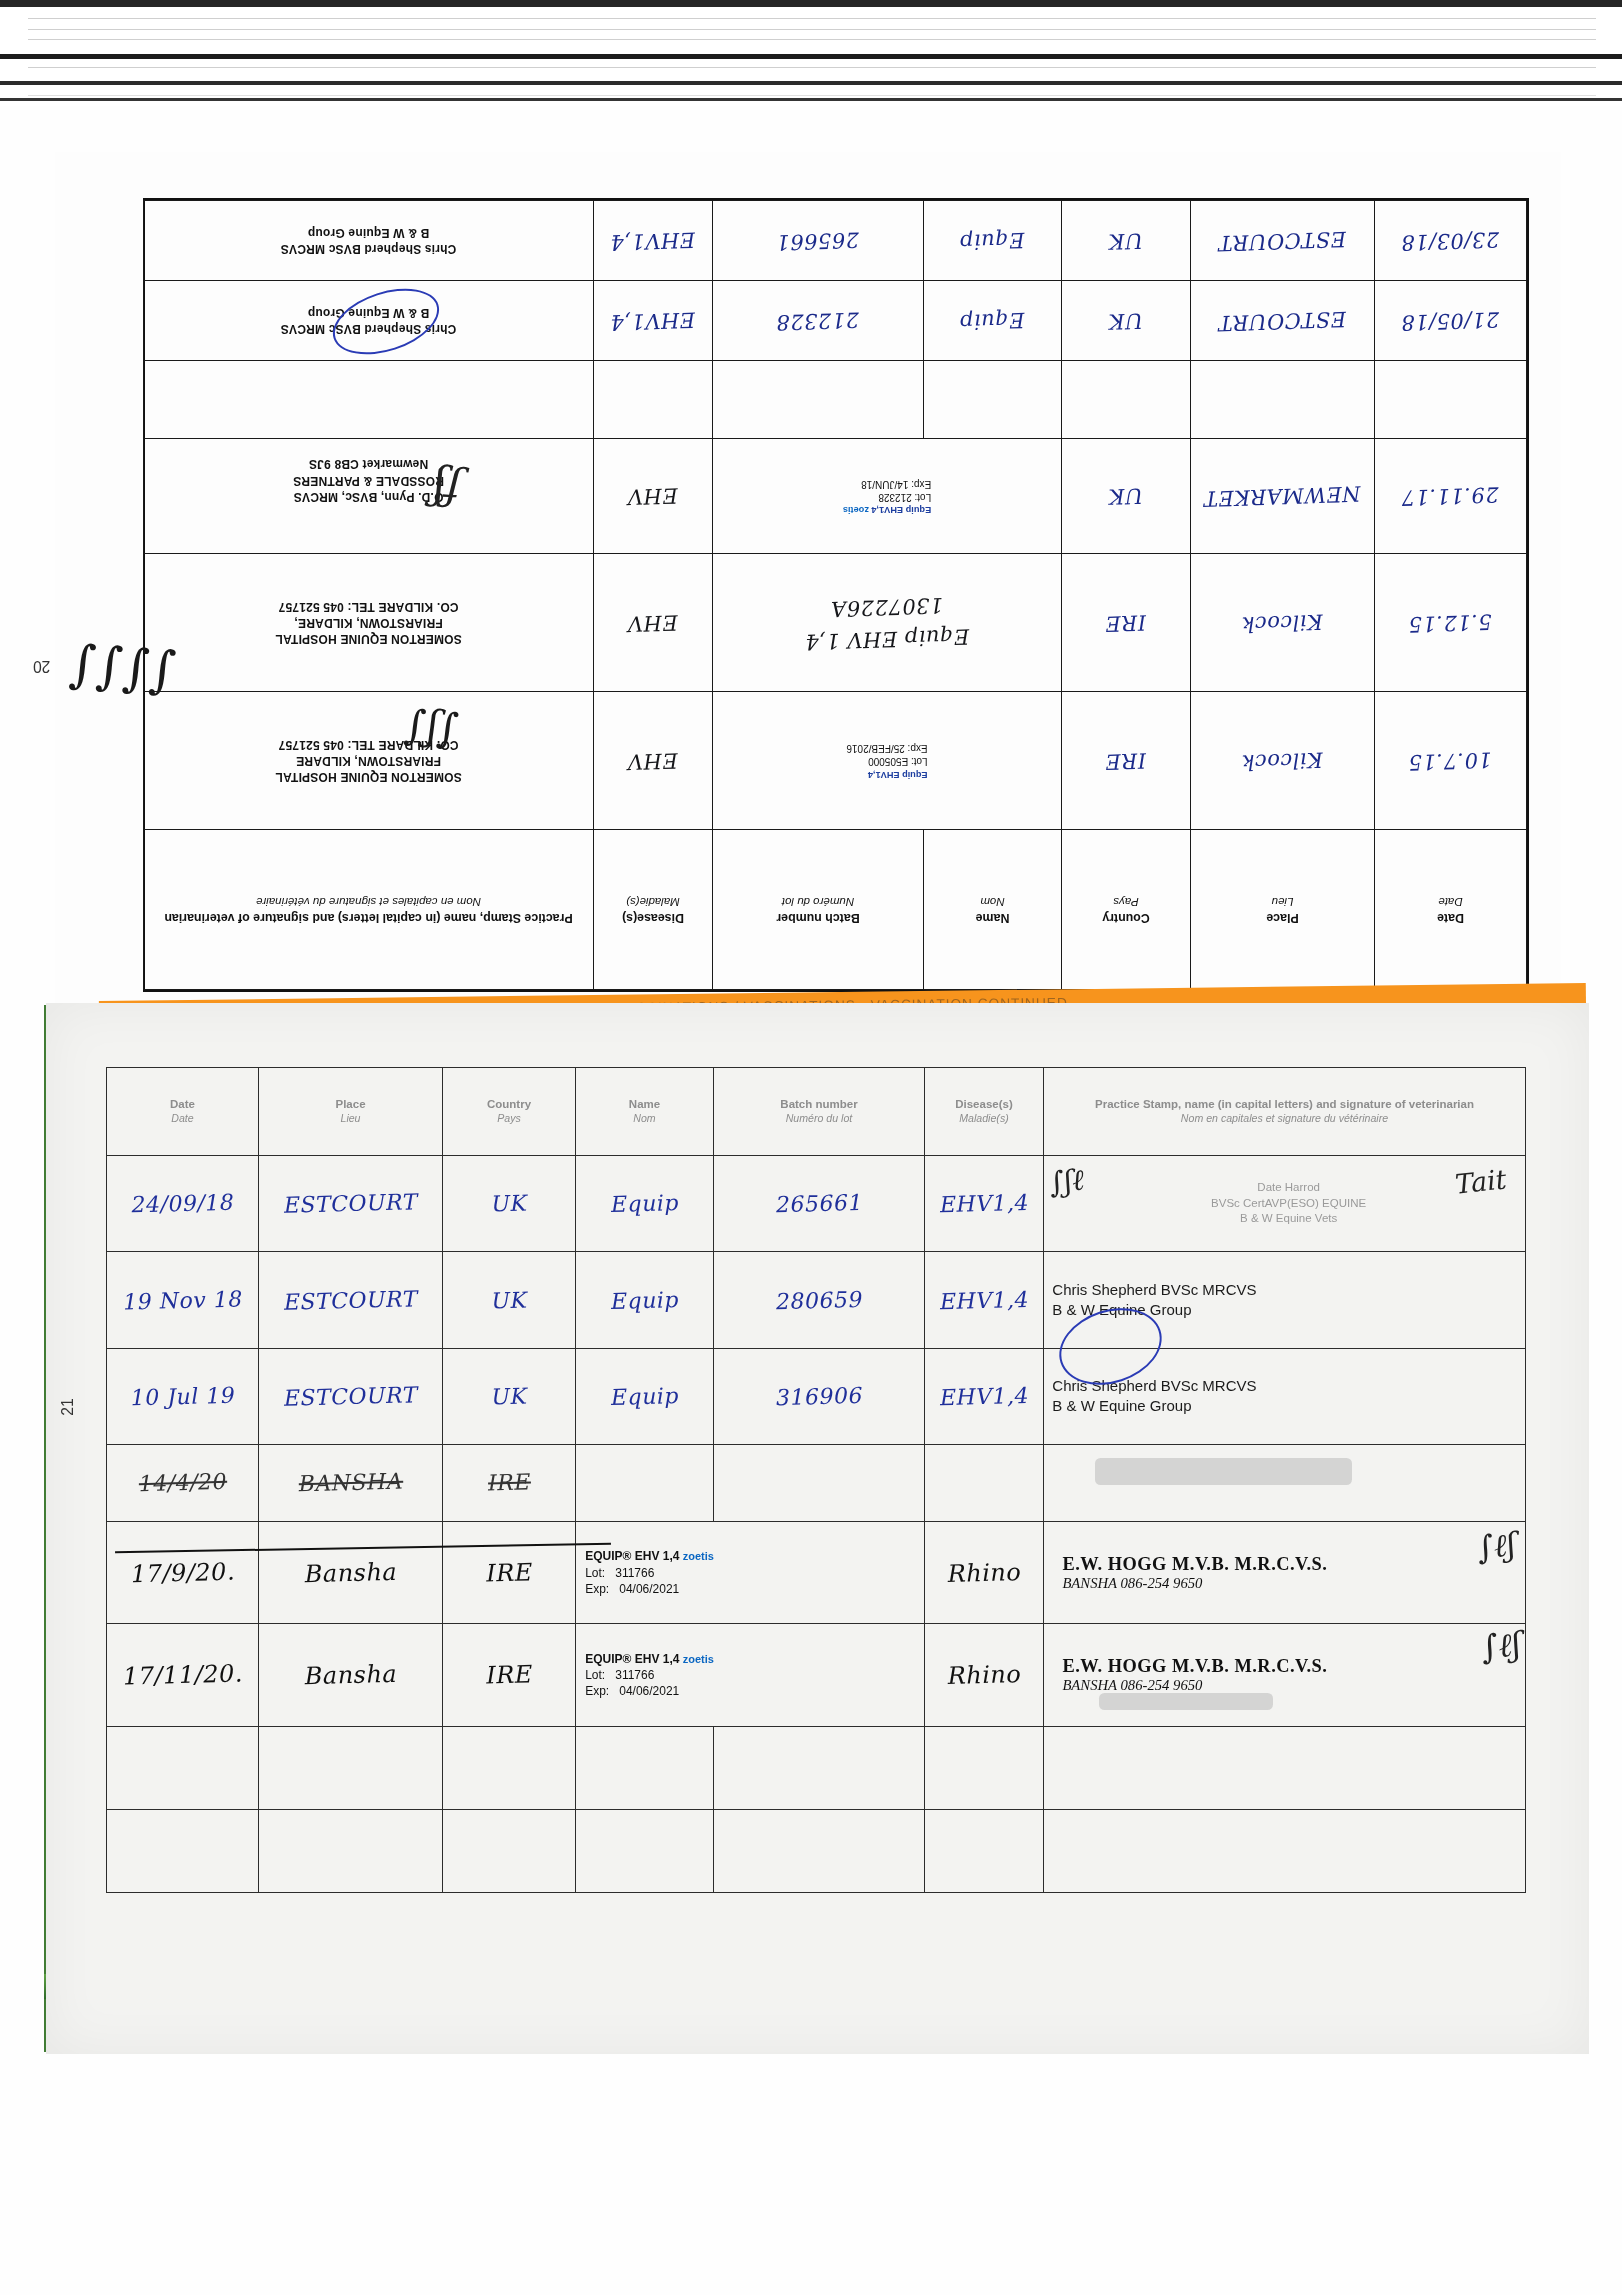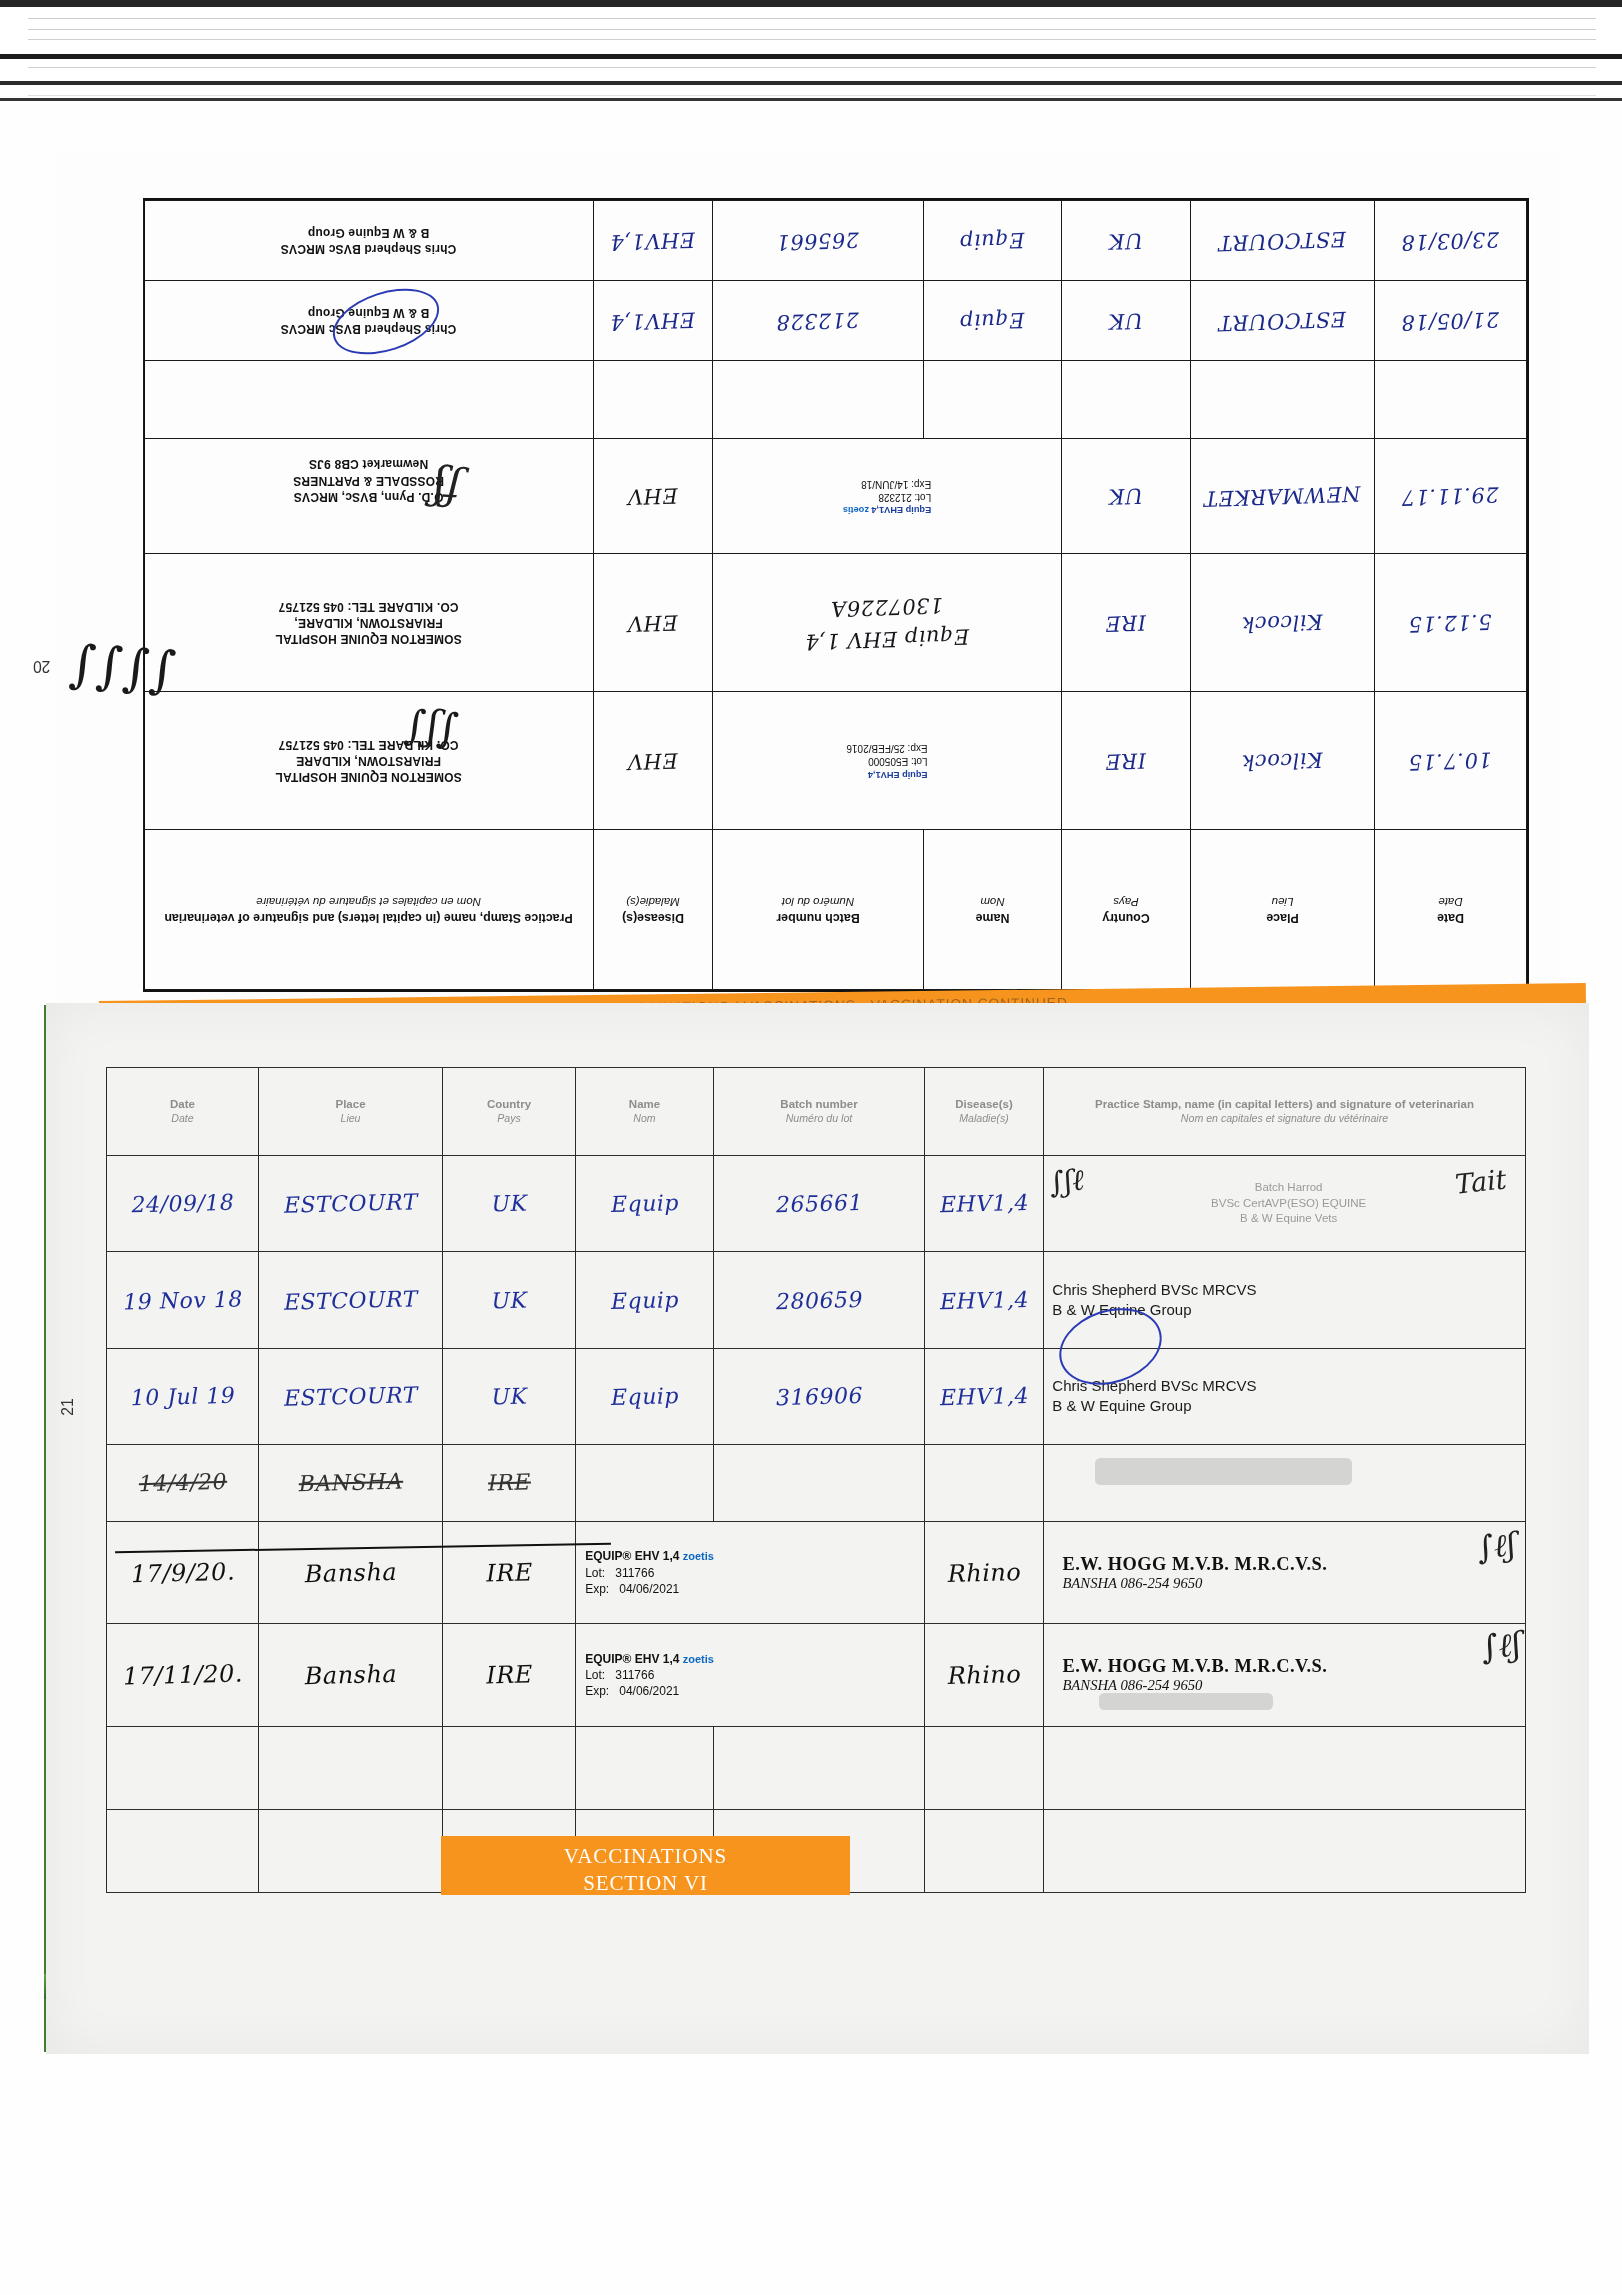--- a/index.html
+++ b/index.html
@@ -545,21 +545,21 @@
 
         <tr style="height:80px;">
           <td class="hw2">24/09/18</td>
           <td class="hw2">ESTCOURT</td>
           <td class="hw2">UK</td>
           <td class="hw2">Equip</td>
           <td class="hw2">265661</td>
           <td class="hw2">EHV1,4</td>
           <td>
             <div class="vetstamp faint" style="font-size:11.5px;text-align:center;">
-              <div>Batch Harrod</div>
+              <div>Date Harrod</div>
               <div>BVSc CertAVP(ESO) EQUINE</div>
               <div>B &amp; W Equine Vets</div>
             </div>
             <div class="sig" style="position:absolute;left:4.6px;top:8.3px;font-size:29px;">∫ʃℓ</div>
             <div class="sig" style="position:absolute;right:18.4px;top:10px;font-size:27px;">Tait</div>
           </td>
         </tr>
 
         <tr style="height:80px;">
           <td class="hw2">19 Nov 18</td>
@@ -671,19 +671,15 @@
           <td></td>
           <td></td>
         </tr>
       </tbody>
         </table>
 
       <div class="strike" style="left:9.2px;top:480px;width:496px;transform:rotate(-1deg);"></div>
     </div>
   </div>
 
-  <div class="banner">
-    <div>VACCINATIONS</div>
-    <div>SECTION VI</div>
-  </div>
 
 </div>
 
 
 </body></html>

